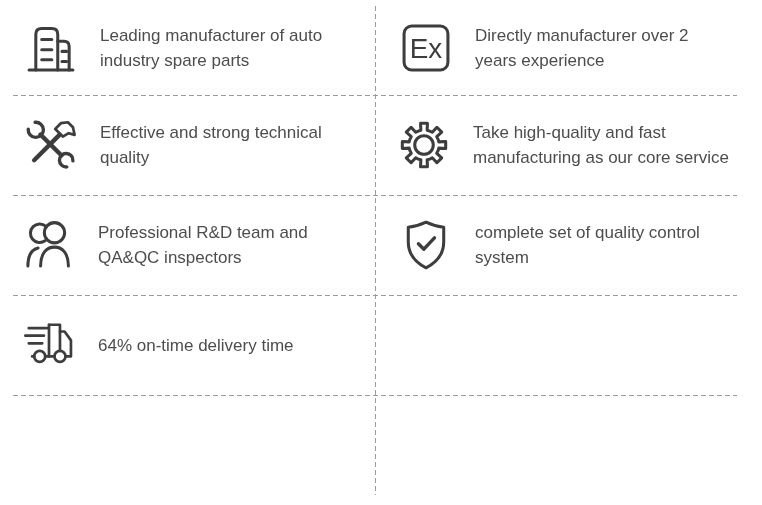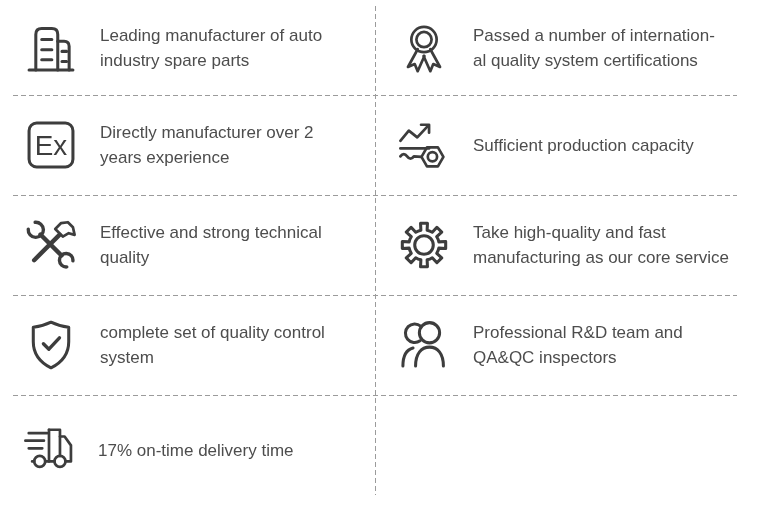--- a/index.html
+++ b/index.html
@@ -65,57 +65,32 @@
           <path class="stroke-thick" d="M40 24 H47.5 Q53.5 24 53.5 30 V58"></path>
           <path class="stroke-thick" d="M6 58 H58"></path>
           <path class="stroke-thick" d="M21 22 H33 M21 34 H33 M21 46 H33"></path>
           <path class="stroke-thick" d="M45 36 H50.5 M45 48 H50.5"></path>
         </svg>
       </div>
       <div class="feature-text">Leading manufacturer of auto
 industry spare parts</div>
     </div>
 
-    <div class="cell col2">
-      <div class="icon-box">
-        <svg viewBox="0 0 64 64">
-          <circle class="stroke" cx="32" cy="22" r="15"></circle>
-          <circle class="stroke" cx="32" cy="22" r="9"></circle>
-          <path class="stroke" d="M24.5 33.5 L13 54.5 L21 51 L24.5 59.5 L32.5 41.5"></path>
-          <path class="stroke" d="M39.5 33.5 L51 54.5 L43 51 L39.5 59.5 L31.5 41.5"></path>
-        </svg>
-      </div>
-      <div class="feature-text">Passed a number of internation-
-al quality system certifications</div>
-    </div>
 
     <div class="cell col1">
       <div class="icon-box">
         <svg viewBox="0 0 64 64">
           <rect class="stroke-thick" x="6" y="6" width="52" height="52" rx="9"></rect>
           <text x="32" y="43.5" text-anchor="middle" font-size="33" fill="#3d3d3d" font-family="Liberation Sans, sans-serif">Ex</text>
         </svg>
       </div>
       <div class="feature-text">Directly manufacturer over 2
 years experience</div>
     </div>
 
-    <div class="cell col2">
-      <div class="icon-box">
-        <svg viewBox="0 0 64 64">
-          <path class="stroke" d="M4 27 L14 15 L24 23 L37 9"></path>
-          <path class="stroke" d="M28.5 8 L38 8 L38 17.5"></path>
-          <path class="stroke" d="M4 36 H38"></path>
-          <path class="stroke" d="M4 45.5 C6.5 42 9.5 42 12 45.5 C14.5 49 17.5 49 20 45.5 L29 46"></path>
-          <polygon class="stroke" points="55,46 48.5,57.25 35.5,57.25 29,46 35.5,34.75 48.5,34.75"></polygon>
-          <circle class="stroke" cx="42" cy="46" r="5.5"></circle>
-        </svg>
-      </div>
-      <div class="feature-text">Sufficient production capacity</div>
-    </div>
 
     <div class="cell col1">
       <div class="icon-box">
         <svg viewBox="0 0 64 64">
           <path d="M5.03 13.22 A9 9 0 1 0 13.22 5.03" fill="none" stroke="#3d3d3d" stroke-width="4" stroke-linecap="round"></path>
           <path d="M19.5 19.5 L44.5 44.5" fill="none" stroke="#3d3d3d" stroke-width="5.2" stroke-linecap="round"></path>
           <path d="M57.97 50.70 A8 8 0 1 0 50.70 57.97" fill="none" stroke="#3d3d3d" stroke-width="4" stroke-linecap="round"></path>
           <path d="M42 20 L12 50" fill="none" stroke="#3d3d3d" stroke-width="5.2" stroke-linecap="round"></path>
           <path class="stroke" d="M37 13 L44 6 L52 5 L58 11 L60 20 L53 18 L46 22 Z"></path>
         </svg>
@@ -128,58 +103,58 @@
       <div class="icon-box">
         <svg viewBox="0 0 64 64">
           <path class="stroke-thick" d="M49.6 28.3 L57.7 27.9 L57.7 36.1 L49.6 35.7 A18 18 0 0 1 47.1 41.8 L53 47.3 L47.3 53 L41.8 47.1 A18 18 0 0 1 35.7 49.6 L36.1 57.7 L27.9 57.7 L28.3 49.6 A18 18 0 0 1 22.2 47.1 L16.7 53 L11 47.3 L16.9 41.8 A18 18 0 0 1 14.4 35.7 L6.3 36.1 L6.3 27.9 L14.4 28.3 A18 18 0 0 1 16.9 22.2 L11 16.7 L16.7 11 L22.2 16.9 A18 18 0 0 1 28.3 14.4 L27.9 6.3 L36.1 6.3 L35.7 14.4 A18 18 0 0 1 41.8 16.9 L47.3 11 L53 16.7 L47.1 22.2 A18 18 0 0 1 49.6 28.3 Z"></path>
           <circle class="stroke-thick" cx="32" cy="32" r="11"></circle>
         </svg>
       </div>
       <div class="feature-text">Take high-quality and fast
 manufacturing as our core service</div>
     </div>
 
-    <div class="cell col1">
-      <div class="icon-box">
-        <svg viewBox="0 0 64 64">
-          <path class="stroke-thick" d="M32 5 C38 8 45 10 53 11 V28 C53 43 44 53 32 59 C20 53 11 43 11 28 V11 C19 10 26 8 32 5 Z"></path>
-          <polyline points="23,30.5 29.5,37 42,23.5" fill="none" stroke="#3d3d3d" stroke-width="4" stroke-linecap="round" stroke-linejoin="round"></polyline>
-        </svg>
-      </div>
-      <div class="feature-text">complete set of quality control
-system</div>
-    </div>
-
     <div class="cell col2">
       <div class="icon-box">
         <svg viewBox="0 0 64 64">
           <path class="stroke-thick" d="M28.07 9.57 A11 11 0 1 0 27.31 27.01"></path>
           <circle class="stroke-thick" cx="38.5" cy="17.5" r="12"></circle>
           <path class="stroke-thick" d="M22 57 C22 42 29 34.5 38.5 34.5 C48 34.5 55 42 55 57"></path>
           <path class="stroke-thick" d="M7 57 C7 44 11 37.5 19 35.5"></path>
         </svg>
       </div>
       <div class="feature-text">Professional R&amp;D team and
 QA&amp;QC inspectors</div>
+    </div>
+
+    <div class="cell col1">
+      <div class="icon-box">
+        <svg viewBox="0 0 64 64">
+          <path class="stroke-thick" d="M32 5 C38 8 45 10 53 11 V28 C53 43 44 53 32 59 C20 53 11 43 11 28 V11 C19 10 26 8 32 5 Z"></path>
+          <polyline points="23,30.5 29.5,37 42,23.5" fill="none" stroke="#3d3d3d" stroke-width="4" stroke-linecap="round" stroke-linejoin="round"></polyline>
+        </svg>
+      </div>
+      <div class="feature-text">complete set of quality control
+system</div>
     </div>
 
 
     <div class="cell col2">
       <div class="icon-box">
         <svg viewBox="0 0 64 64">
           <path class="stroke" d="M8 12 H30 M4 21 H26 M8 30 H24"></path>
           <path class="stroke" d="M32 8 H45 V16 H50.5 L58 26.5 V45.5 H51.5"></path>
           <path class="stroke" d="M45 16 V39"></path>
           <path class="stroke" d="M32 8 V45.5"></path>
           <path class="stroke" d="M38.5 45.5 H27.5 M14.5 45.5 H12"></path>
           <circle class="stroke" cx="21" cy="45.5" r="6.5"></circle>
           <circle class="stroke" cx="45" cy="45.5" r="6.5"></circle>
         </svg>
       </div>
-      <div class="feature-text">17% on-time delivery time</div>
+      <div class="feature-text">64% on-time delivery time</div>
     </div>
 
   </div>
 
   <div class="h-div" style="top:95px"></div>
   <div class="h-div" style="top:195px"></div>
   <div class="h-div" style="top:295px"></div>
   <div class="h-div" style="top:395px"></div>
   <div class="v-div"></div>
 

